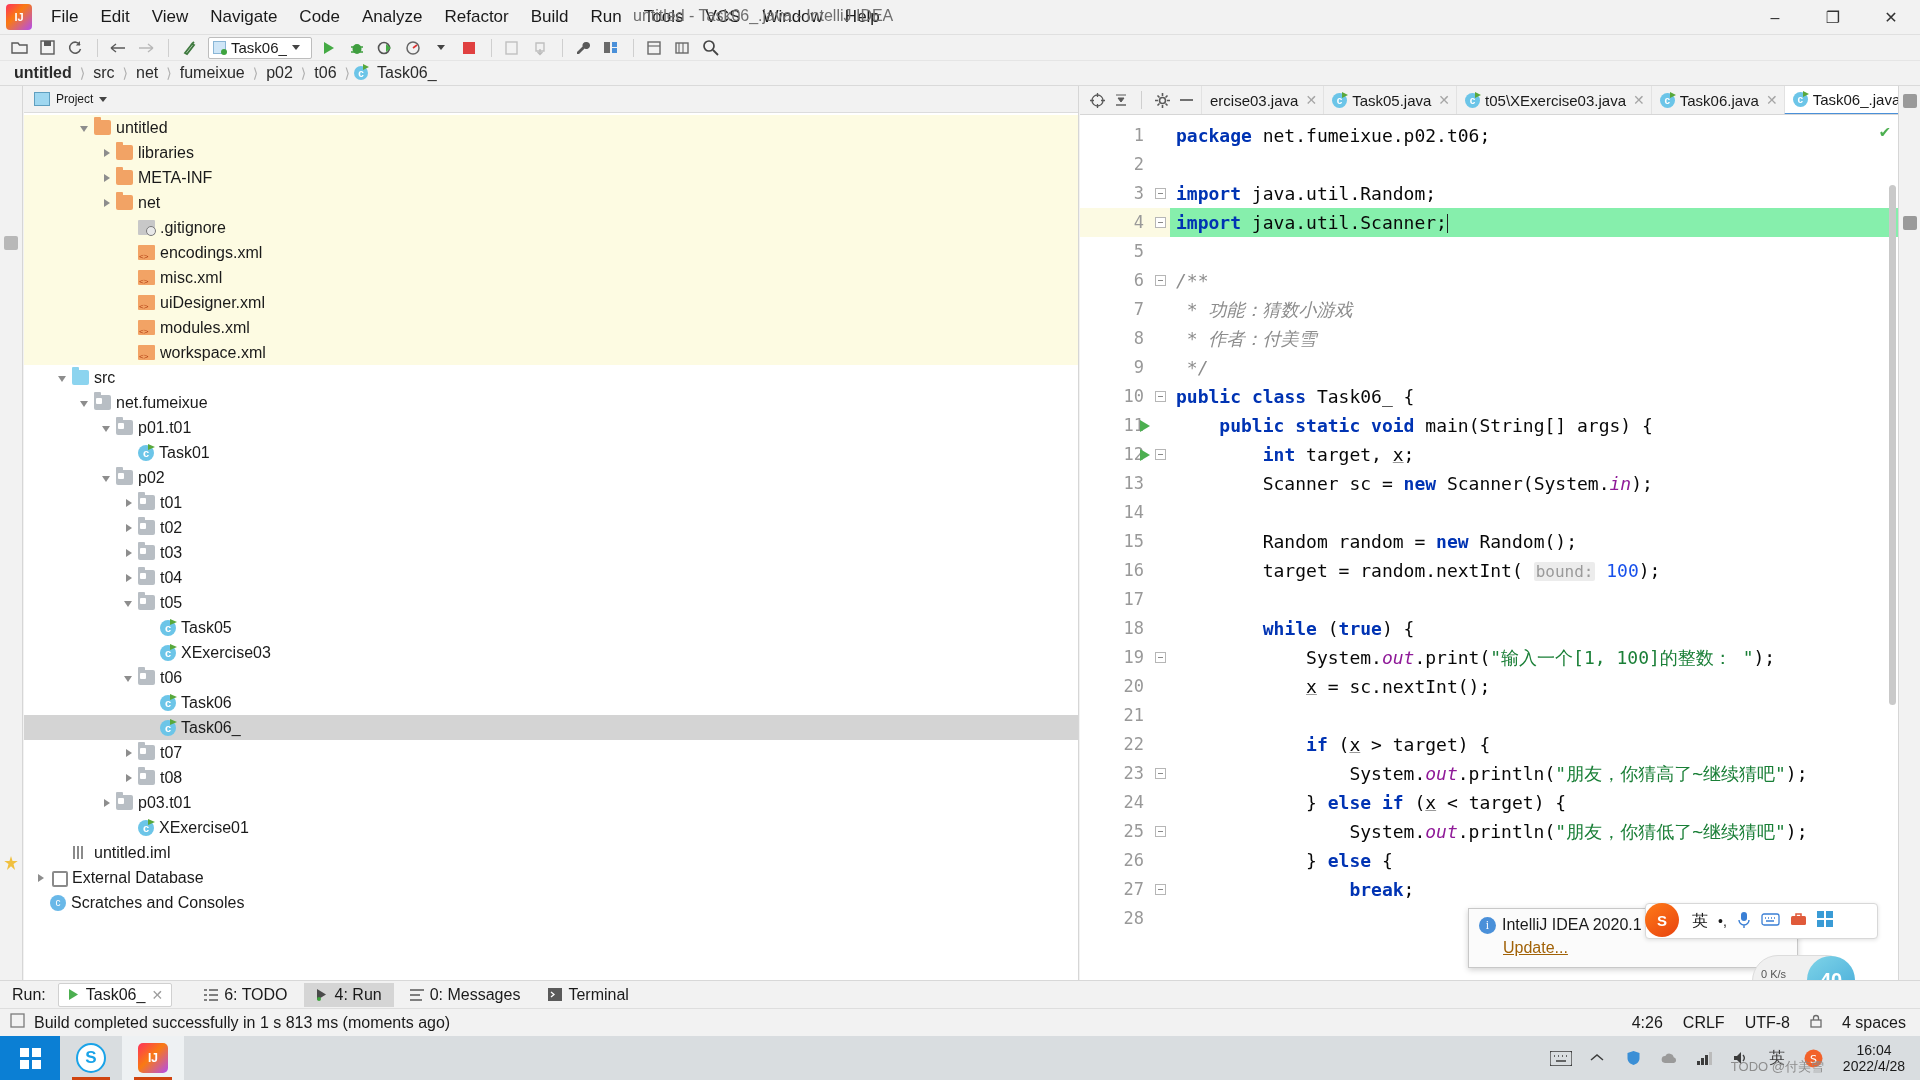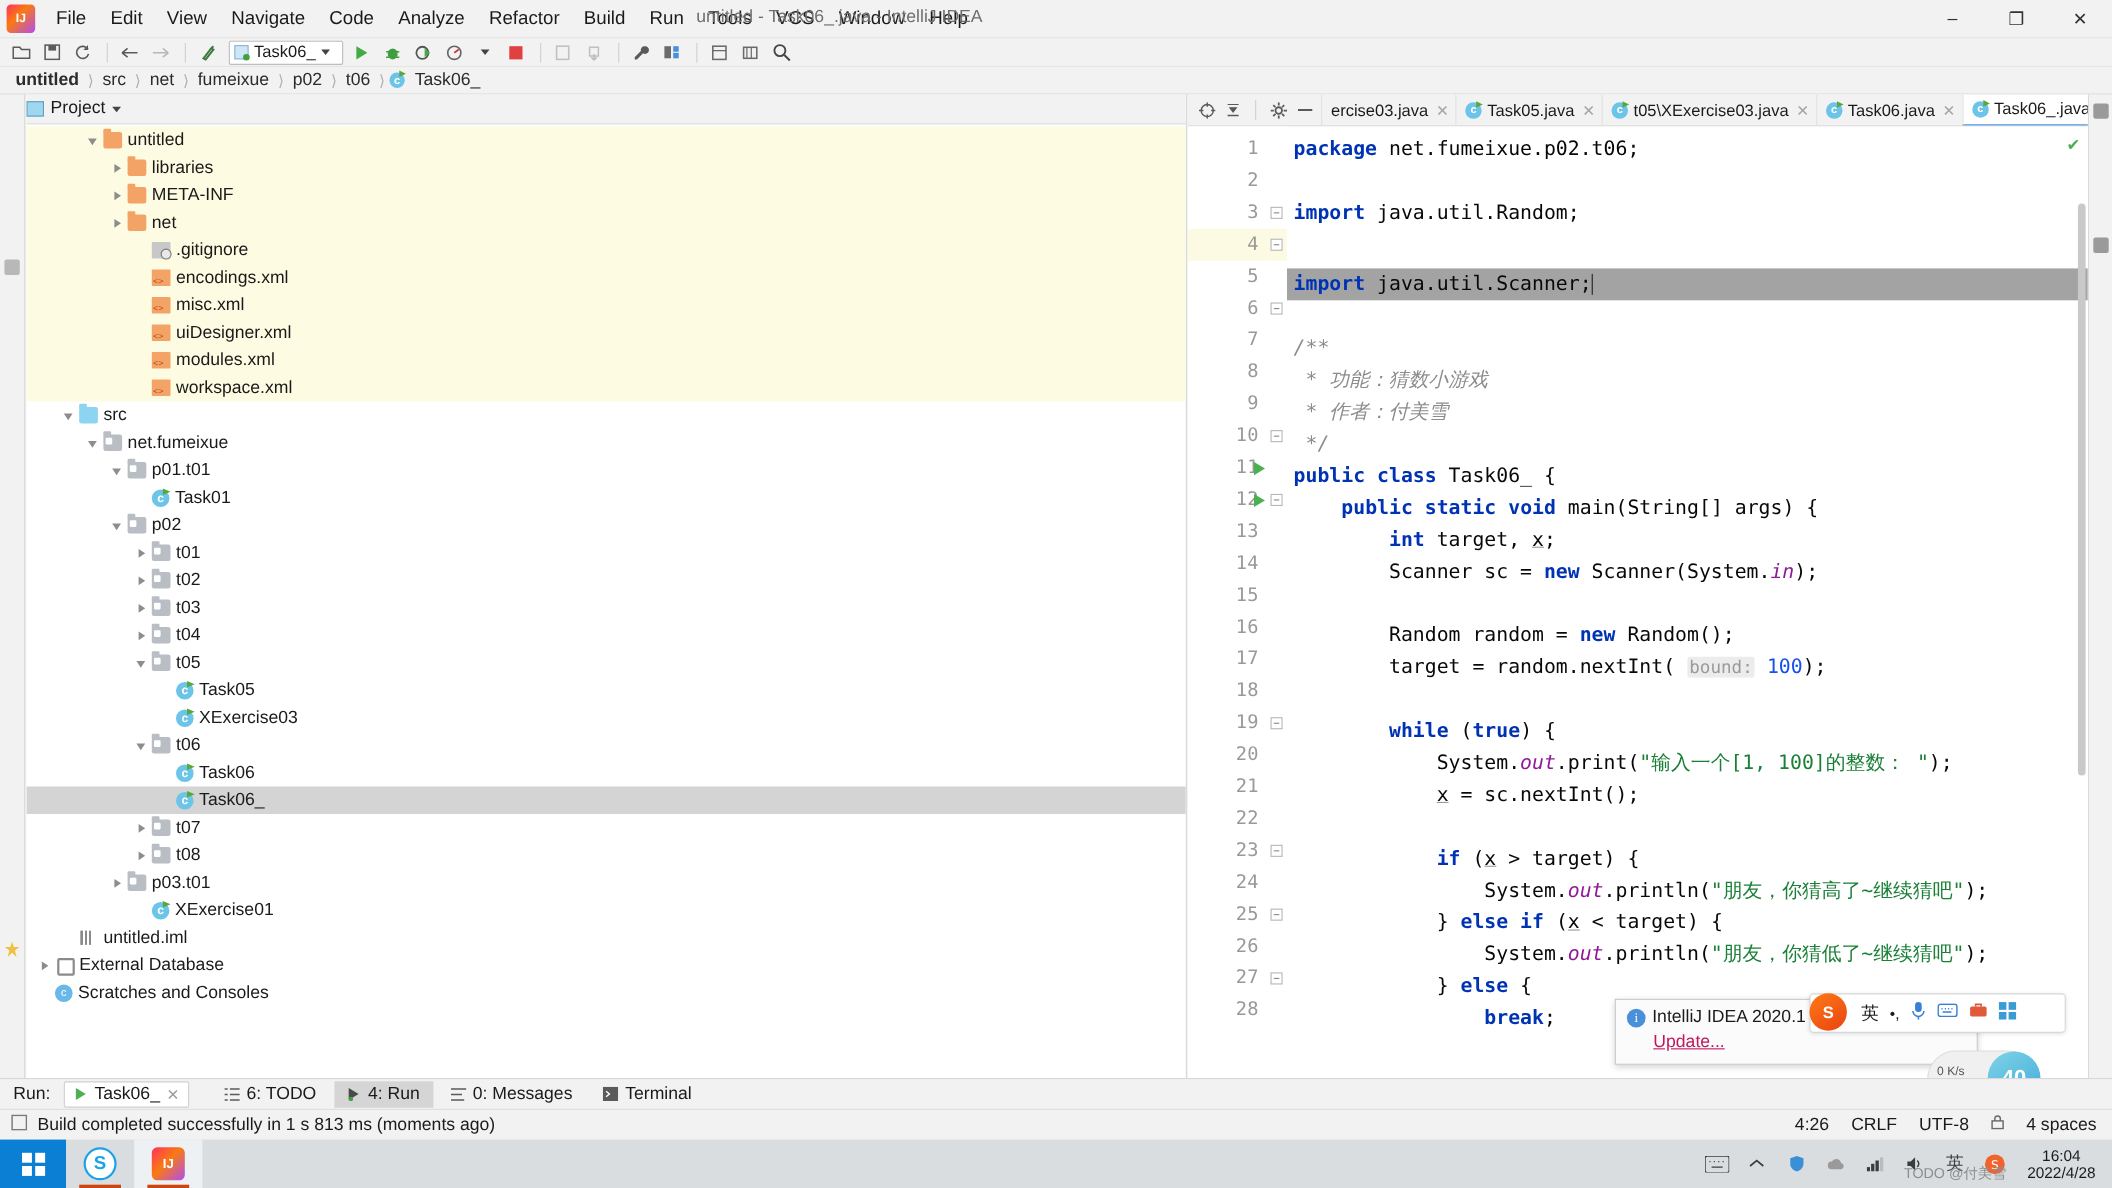--- a/index.html
+++ b/index.html
@@ -92,22 +92,22 @@
     position:absolute; right:0; top:86px; width:22px; height:894px;
     background:#f2f2f2; border-left:1px solid #d6d6d6;
   }
 
   
   .projpanel {
     position:absolute; left:24px; top:86px; width:1055px; height:894px; background:#fff;
     border-right:1px solid #d6d6d6; overflow:hidden;
   }
   .proj-header {
-    height:27px; background:#f2f2f2; display:flex; align-items:center; 
-    gap:6px; border-bottom:1px solid #dcdcdc; font-size:16px;
+    height:27px; background:#f2f2f2; display:flex; align-items:center; padding-left:10px;
+    gap:6px; border-bottom:1px solid #dcdcdc; font-size:12px;
   }
   .proj-ico { width:16px;height:14px;background:#9fd7f0;border:1px solid #5f9fc0;flex:none;}
   .tree { position:relative; font-size:16px; padding-top:2px; }
   .trow { display:flex; align-items:center; height:25px; padding-left:0; white-space:nowrap; }
   .trow.yellow { background:#fdfbe2; }
   .trow.selected { background:#d4d4d4; }
   .arrow { width:14px; height:14px; flex:none; position:relative; margin-right:2px;}
   .arrow.closed::after {
     content:""; position:absolute; left:4px; top:3px;
     border-left:6px solid #8d8d8d; border-top:4.5px solid transparent; border-bottom:4.5px solid transparent;
@@ -163,42 +163,42 @@
   }
   .gline { height:29px; line-height:29px; font-size:17px; color:#999; padding-right:8px; position:relative; }
   .gline.hl { background:#fcfae3; }
   .runarrow { position:absolute; left:60px; top:9px; width:0;height:0;
               border-left:10px solid #4caf50; border-top:6px solid transparent; border-bottom:6px solid transparent;}
   .foldcol { width:18px; flex:none; position:relative; padding-top:6px; background:#fff;}
   .fold { position:absolute; width:11px; height:11px; border:1px solid #b6b6b6; background:#fff; }
   .fold::after{content:"";position:absolute;left:2px;top:4px;width:5px;height:1px;background:#8a8a8a;}
   .codecol { flex:1; padding-top:6px; position:relative; overflow:hidden; }
   .cline { height:29px; line-height:29px; font-size:18px; white-space:pre; color:#080808; padding-left:6px;}
-  .cline.hl { background:#a3a3a3;margin-top:36px; }
+  .cline.hl { background:#86efac; }
   .kw { color:#0033b3; font-weight:bold; }
   .str { color:#1a7f37; }
   .num { color:#1750eb; }
   .cmt { color:#8c8c8c; font-style:italic; }
   .fld { color:#8f1a98; font-style:italic; }
   .hint { background:#ececec; color:#9a9a9a; font-size:16px; padding:0 2px; border-radius:2px;}
   .under { text-decoration:underline; text-decoration-color:#9a9a9a; }
   .caretline { display:inline-block; width:1px; height:19px; background:#222; vertical-align:-4px; }
   .scroll-v { position:absolute; right:2px; top:70px; width:7px; height:520px; background:#c9c9c9; border-radius:4px;}
   .okmark { position:absolute; right:8px; top:6px; color:#4caf50; font-size:17px; }
 
   
   .popup {
     position:absolute; left:1468px; top:908px; width:330px; height:60px;
     background:#fbfbfb; border:1px solid #c8c8c8; box-shadow:0 2px 6px rgba(0,0,0,.18);
     font-size:16px; padding:7px 10px;
   }
   .popup .row1 { display:flex; align-items:center; gap:6px; }
   .info-ico { width:17px;height:17px;border-radius:50%;background:#4a90d9;color:#fff;font-size:12px;
               display:flex;align-items:center;justify-content:center;flex:none;font-family:"Liberation Serif",serif;}
-  .popup .update { color:#be185d; margin-top:5px; margin-left:24px; text-decoration:underline;}
+  .popup .update { color:#a16207; margin-top:5px; margin-left:24px; text-decoration:underline;}
 
   .imebar {
     position:absolute; left:1645px; top:903px; width:233px; height:36px;
     background:#fff; border:1px solid #d8d8d8; border-radius:4px;
     display:flex; align-items:center; gap:10px; padding:0 8px; font-size:16px;
     box-shadow:0 1px 4px rgba(0,0,0,.12);
   }
   .sogou {
     position:absolute; left:1645px; top:903px; width:34px;height:34px;border-radius:50%;
     background:linear-gradient(145deg,#ff7a18,#e8430f); color:#fff; display:flex;

